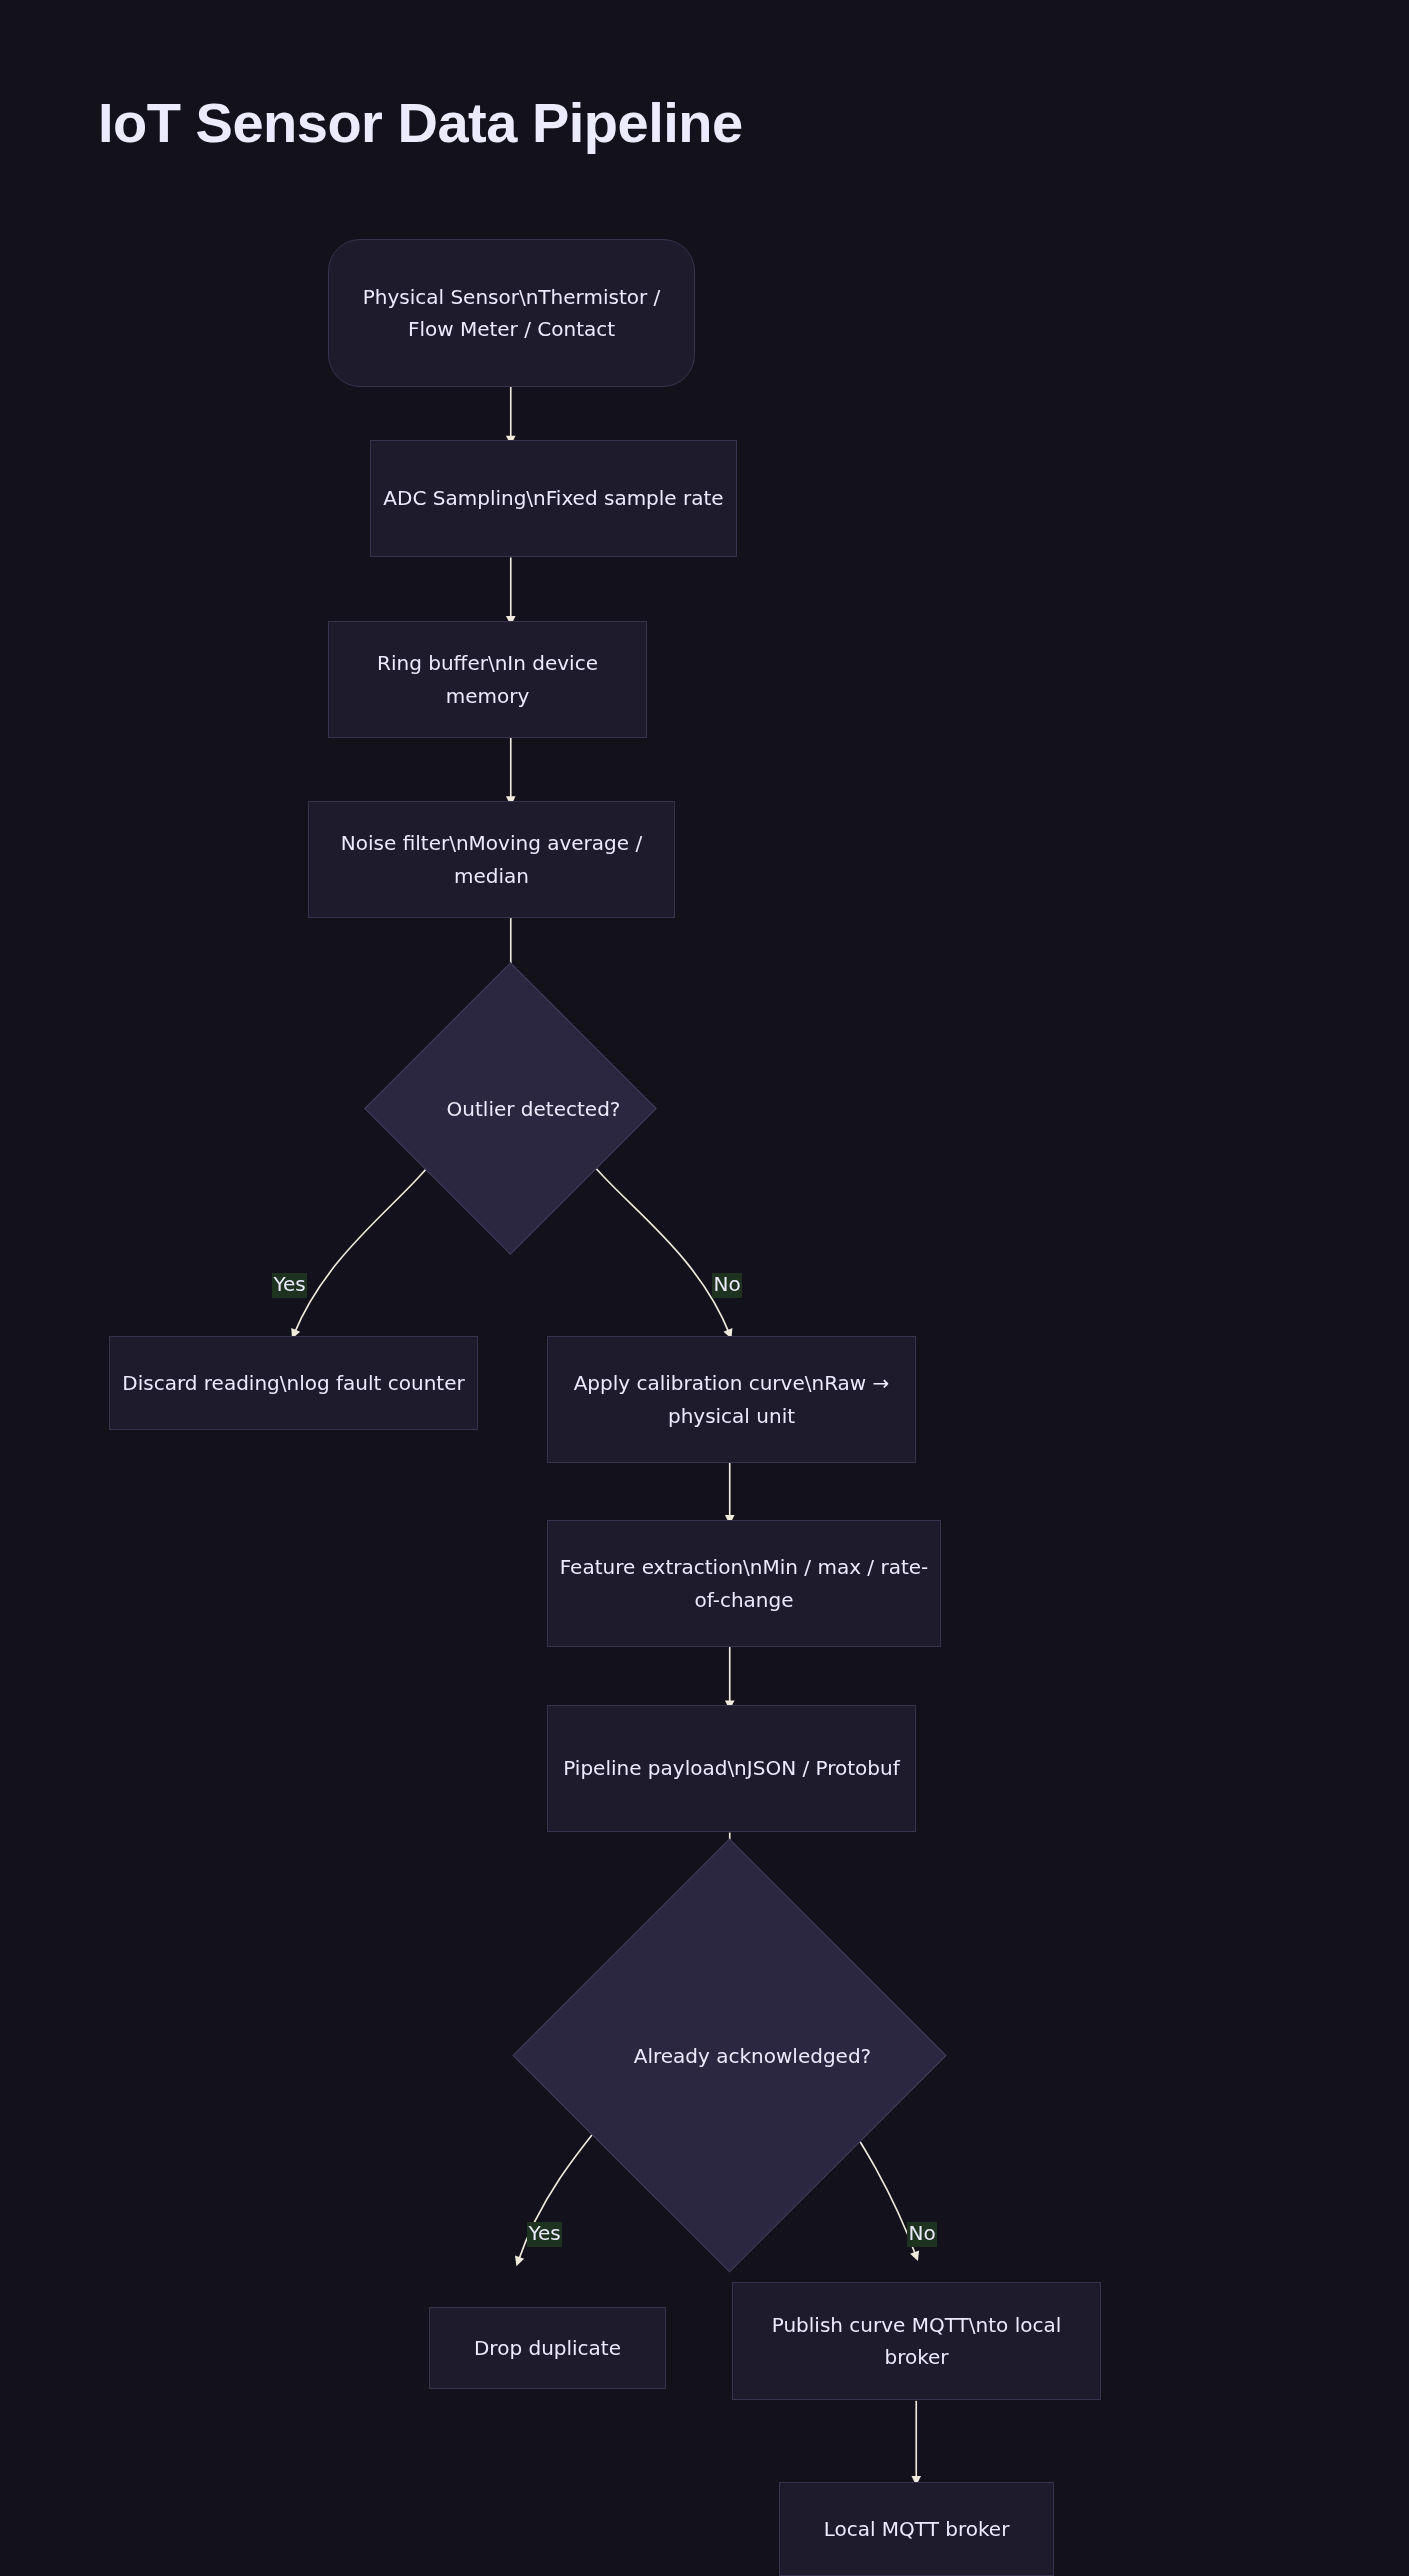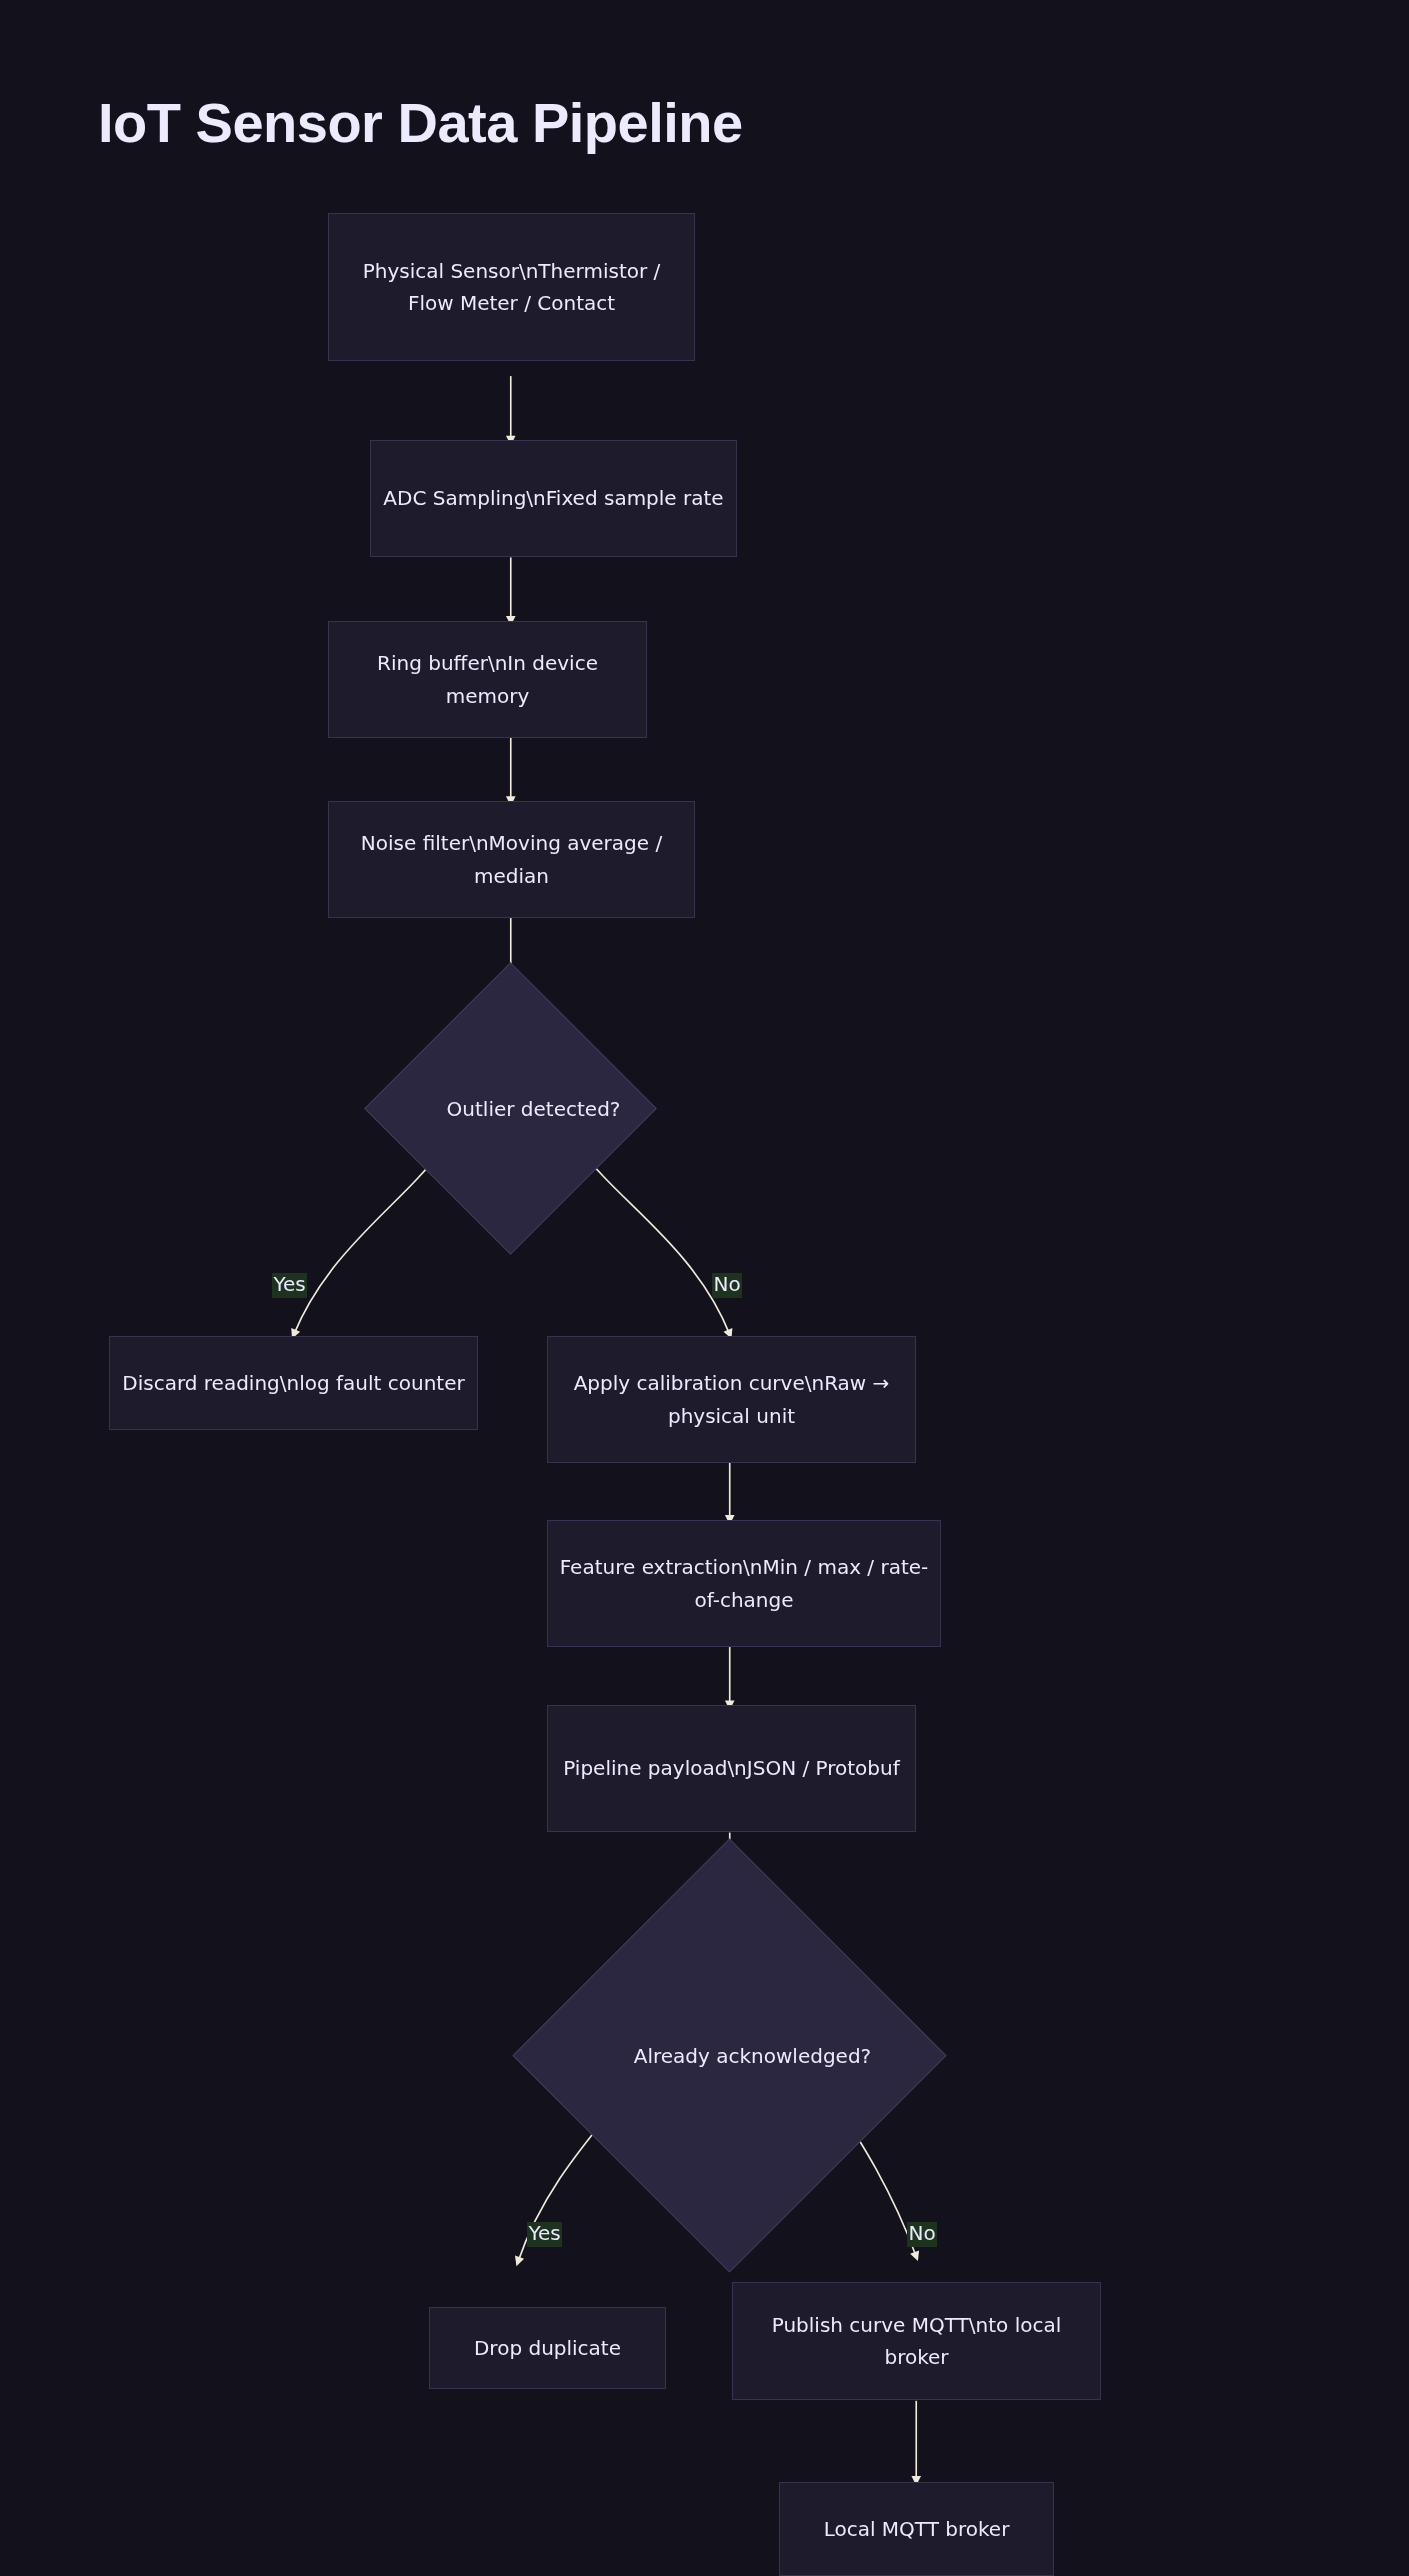--- a/index.html
+++ b/index.html
@@ -123,33 +123,33 @@
     <line x1="1778" y1="5297" x2="1778" y2="5418"></line>
 
     <path d="M 1690 5570 C 1595 5660 1460 5720 1418 5880"></path>
 
     <path d="M 1900 5570 C 1996 5660 2100 5720 2140 5880"></path>
   </g>
 </svg>
 
 <div id="title">IoT Sensor Data Pipeline</div>
 
-<div class="node" style="left:328px; top:213px; width:367px; height:148px;">
+<div class="node" style="left:328px; top:239px; width:367px; height:148px;border-radius:32px;">
   <span class="lbl">Physical Sensor\nThermistor / Flow Meter / Contact</span>
 </div>
 
 <div class="node" style="left:328px; top:440px; width:367px; height:117px;margin-left:42px;">
   <span class="lbl">ADC Sampling\nFixed sample rate</span>
 </div>
 
 <div class="node" style="left:328px; top:621px; width:319px; height:117px;text-align:center;">
   <span class="lbl">Ring buffer\nIn device memory</span>
 </div>
 
-<div class="node" style="left:328px; top:801px; width:367px; height:117px;">
+<div class="node" style="left:308px; top:801px; width:367px; height:117px;">
   <span class="lbl">Noise filter\nMoving average / median</span>
 </div>
 
 <div class="diamond" style="left:407px; top:1005px; width:207px; height:207px;">
   <div class="shape"></div>
   <div class="dlbl">Outlier detected?</div>
 </div>
 
 <div class="edge-label" style="left:272px; top:1273px;">Yes</div>
 <div class="edge-label" style="left:712px; top:1273px;">No</div>

